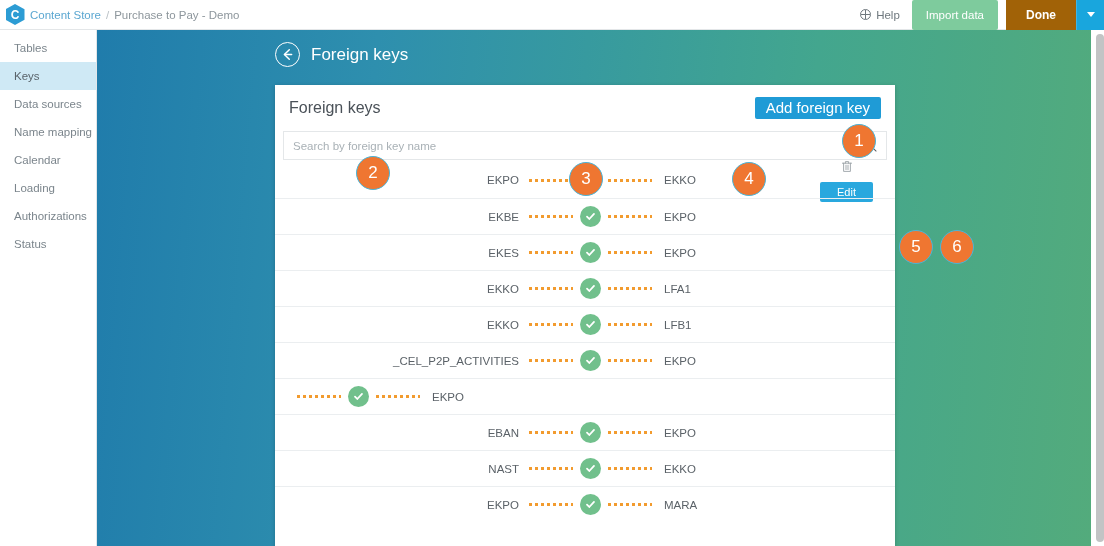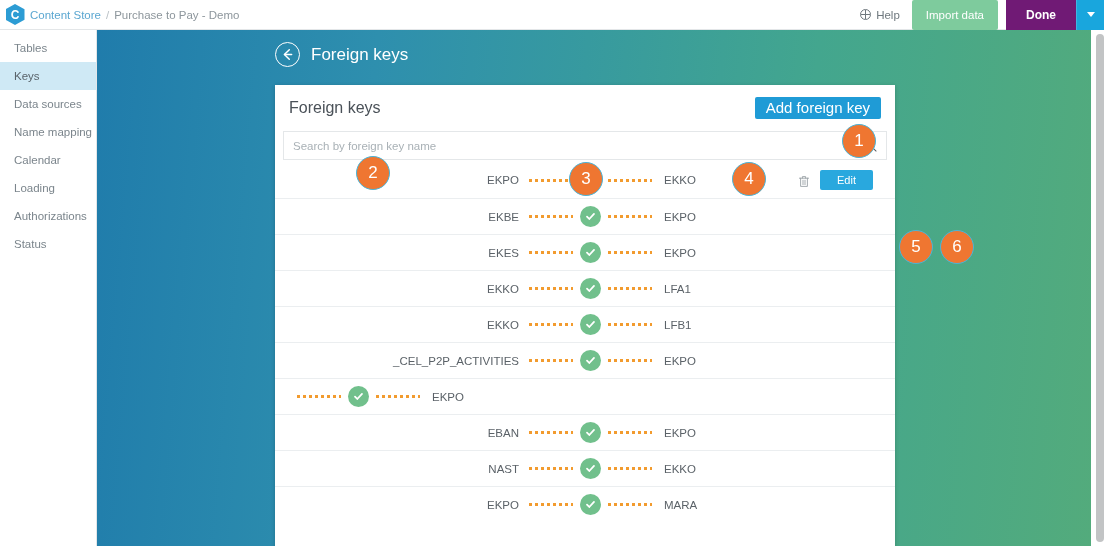--- a/index.html
+++ b/index.html
@@ -35,21 +35,21 @@
   }
   .globe { width: 11px; height: 11px; border-radius: 50%; border: 1.2px solid #6f787e; position: relative; }
   .globe:before { content: ""; position: absolute; left: 0; top: 4.2px; width: 8.6px; height: 1.2px; background: #6f787e; }
   .globe:after { content: ""; position: absolute; left: 3.7px; top: 0; width: 1.2px; height: 8.6px; background: #6f787e; }
   .import-btn {
     background: #7ecb9d; color: #ffffff; font-size: 11.5px;
     height: 30px; line-height: 22px; padding: 0 14px; border: none;
     border-radius: 2px; margin-right: 8px; cursor: pointer;
   }
   .done-btn {
-    background: #701a75; color: #fff; font-size: 12px; font-weight: bold;
+    background: #a16207; color: #fff; font-size: 12px; font-weight: bold;
     height: 30px; line-height: 30px; padding: 0 20px; border: none; cursor: pointer;
   }
   .done-caret {
     background: #19a6dd; height: 30px; width: 28px; border: none; cursor: pointer;
     border-left: 1px solid #3fb6e4; display: flex; align-items: center; justify-content: center;
   }
   .caret-glyph { width: 0; height: 0; border-left: 4.5px solid transparent; border-right: 4.5px solid transparent; border-top: 5px solid #fff; }
 
   
   .sidebar {
@@ -111,21 +111,21 @@
   }
   .dots {
     width: 44px; height: 3px; flex: 0 0 auto;
     background-image: repeating-linear-gradient(to right, #f29b2e 0 3px, transparent 3px 6px);
   }
   .check {
     width: 21px; height: 21px; border-radius: 50%; background: #71c08c; flex: 0 0 auto;
     margin: 0 7px; display: flex; align-items: center; justify-content: center;
   }
   .fk-right { font-size: 11.5px; color: #5b6268; padding-left: 12px; white-space: nowrap; }
-  .row-actions { margin-left: auto; display: flex; align-items: center; gap: 10px; }
+  .row-actions { margin-left: auto; display: flex; align-items: center; gap: 10px; flex-direction: column; }
   .trash { width: 12px; height: 13px; cursor: pointer; }
   .edit-btn {
     background: #29a8de; color: #fff; border: none; cursor: pointer;
     font-size: 11px; height: 20px; line-height: 20px; padding: 0 17px; border-radius: 2px;
   }
 
   
   .badge {
     position: absolute; width: 34px; height: 34px; border-radius: 50%;
     background: #ef7631; border: 1.5px solid #4ab4d8; color: #ffffff;

